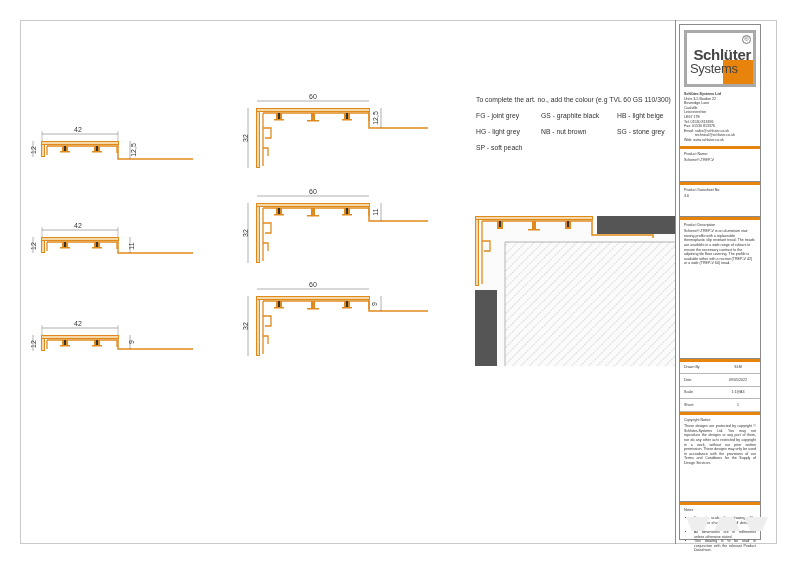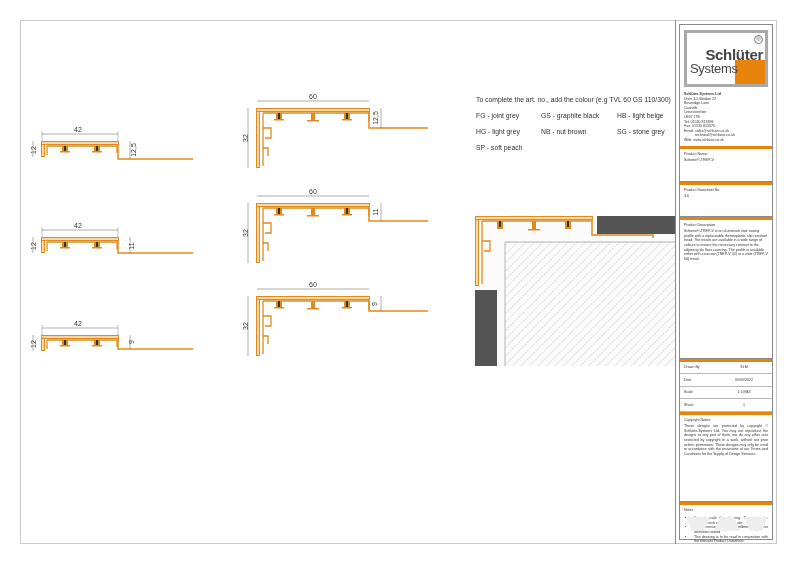--- a/index.html
+++ b/index.html
@@ -10,21 +10,21 @@
   .divider { position:absolute; left:675px; top:20px; width:1px; height:524px; background:#8a8a8a; }
   .drawing { position:absolute; left:21px; top:21px; width:654px; height:522px; }
   svg text { font-family:"Liberation Sans", sans-serif; }
 
   .legend { position:absolute; left:476px; top:96px; font-size:6.8px; color:#333; }
   .legend .hdr { white-space:nowrap; margin-bottom:9px; }
   .legend .row { display:flex; margin-bottom:9px; white-space:nowrap; }
   .legend .c1 { width:65px; } .legend .c2 { width:76px; } .legend .c3 { width:70px; }
 
   
-  .tb { position:absolute; left:679px; top:24px; width:94px; height:516px;
+  .tb { position:absolute; left:679px; top:24px; width:82px; height:516px;
         border:1px solid #8a8a8a; box-sizing:border-box; background:#fff; }
   .logo { position:relative; margin:5px 4px 0 4px; height:57px; background:#a9a9a9; }
   .logo .white { position:absolute; left:3px; top:3px; right:3px; bottom:3px; background:#fff; }
   .logo .orange { position:absolute; right:3px; bottom:3px; width:30px; height:24px; background:#e8840c; }
   .logo .w1 { position:absolute; right:5px; top:16px; font-size:15px; font-weight:bold; color:#444; letter-spacing:-0.3px; }
   .logo .w2 { position:absolute; left:6px; top:31px; font-size:13px; font-weight:normal; color:#444; letter-spacing:-0.3px; }
   .logo .reg { position:absolute; right:5px; top:5px; font-size:6px; color:#555; border:0.6px solid #777; border-radius:50%; width:7px; height:7px; line-height:7px; text-align:center; }
   .addr { padding:5px 4px 3px 4px; font-size:3.6px; line-height:4.6px; color:#333; }
   .addr .name { font-weight:bold; }
   .obar { height:3px; background:#e8840c; margin:0 0; }

